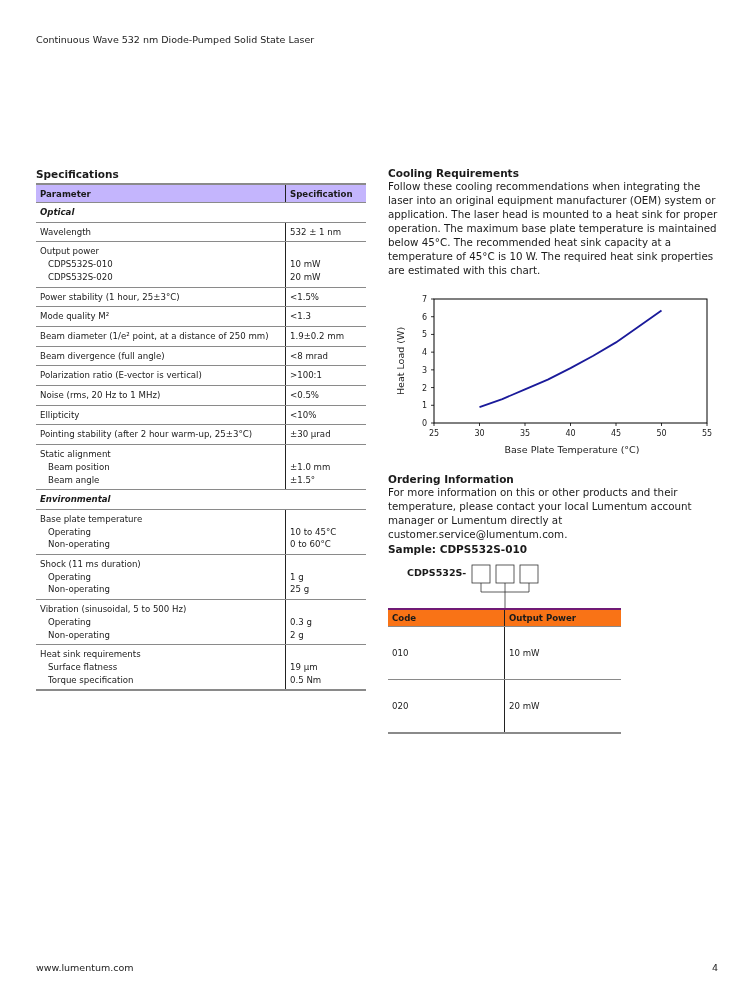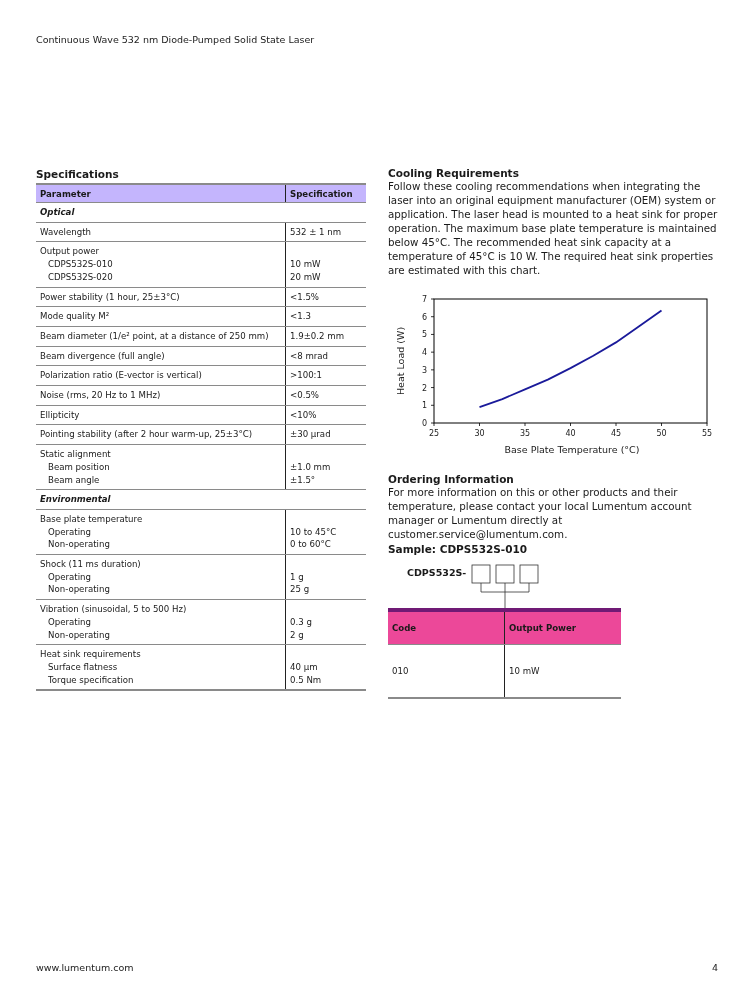--- a/index.html
+++ b/index.html
@@ -26,22 +26,22 @@
   
   .cooling { position: absolute; left: 388px; top: 167px; width: 335px; }
   .cooling h2, .ordering h2 { font-size: 10.5px; font-weight: bold; margin: 0; }
   .cooling p, .ordering p { font-size: 10.3px; line-height: 14px; margin: 0; color: #1a1a1a; }
   .chart { position: absolute; left: 392px; top: 292px; width: 330px; height: 170px; }
   .ordering { position: absolute; left: 388px; top: 473px; width: 335px; }
   .sample-title { position: absolute; left: 388px; top: 543px; font-size: 10.5px; font-weight: bold; }
   .code-prefix { position: absolute; left: 407px; top: 567px; font-size: 9.5px; font-weight: bold; text-align: center; }
   .diagram { position: absolute; left: 470px; top: 563px; width: 75px; height: 46px; }
   table.order { position: absolute; left: 388px; top: 608px; width: 233px; border-collapse: collapse; font-size: 8.6px; }
-  table.order th { background: #ec4899; text-align: left; font-weight: bold; padding: 11px 4px;
-                   border-top: 4px solid #701a75; border-bottom: 1px solid #8a8a8a; }
+  table.order th { background: #f97316; text-align: left; font-weight: bold; padding: 3px 4px;
+                   border-top: 2px solid #701a75; border-bottom: 1px solid #8a8a8a; }
   table.order td { padding: 21px 4px; border-bottom: 1px solid #8a8a8a; }
   table.order tr:last-child td { border-bottom: 2px solid #8a8a8a; }
   table.order .c2 { border-left: 1px solid #222; width: 108px; }
 </style>
 </head>
 <body>
 
 <div class="header">Continuous Wave 532 nm Diode-Pumped Solid State Laser</div>
 
 <div class="specs">
@@ -193,21 +193,21 @@
           </td>
         </tr>
         <tr>
           <td>
             <span class="blank">Heat sink requirements</span>
             <span class="sub">Surface flatness</span>
             <span class="sub">Torque specification</span>
           </td>
           <td class="val">
             <span class="blank">&nbsp;</span>
-            <span class="blank">40 µm</span>
+            <span class="blank">19 µm</span>
             <span class="blank">0.5 Nm</span>
           </td>
         </tr>
       </tbody>
   </table>
 </div>
 
 <div class="cooling">
   <h2>Cooling Requirements</h2>
   <p>Follow these cooling recommendations when integrating the laser into an original equipment manufacturer (OEM) system or application. The laser head is mounted to a heat sink for proper operation. The maximum base plate temperature is maintained below 45°C. The recommended heat sink capacity at a temperature of 45°C is 10 W. The required heat sink properties are estimated with this chart.</p>
@@ -283,17 +283,21 @@
     <tr>
       <th>Code</th>
       <th class="c2">Output Power</th>
     </tr>
   </thead>
   <tbody>
     <tr>
       <td>010</td>
       <td class="c2">10 mW</td>
     </tr>
+    <tr>
+      <td>020</td>
+      <td class="c2">20 mW</td>
+    </tr>
   </tbody>
 </table>
 
 <div class="footer-left">www.lumentum.com</div>
 <div class="footer-right">4</div>
 
 </body></html>

